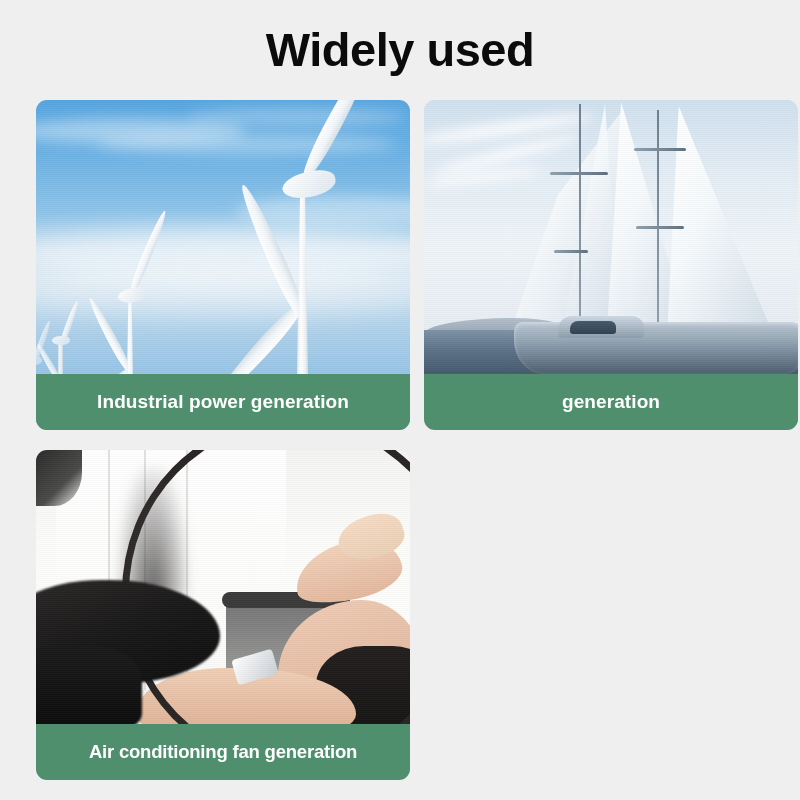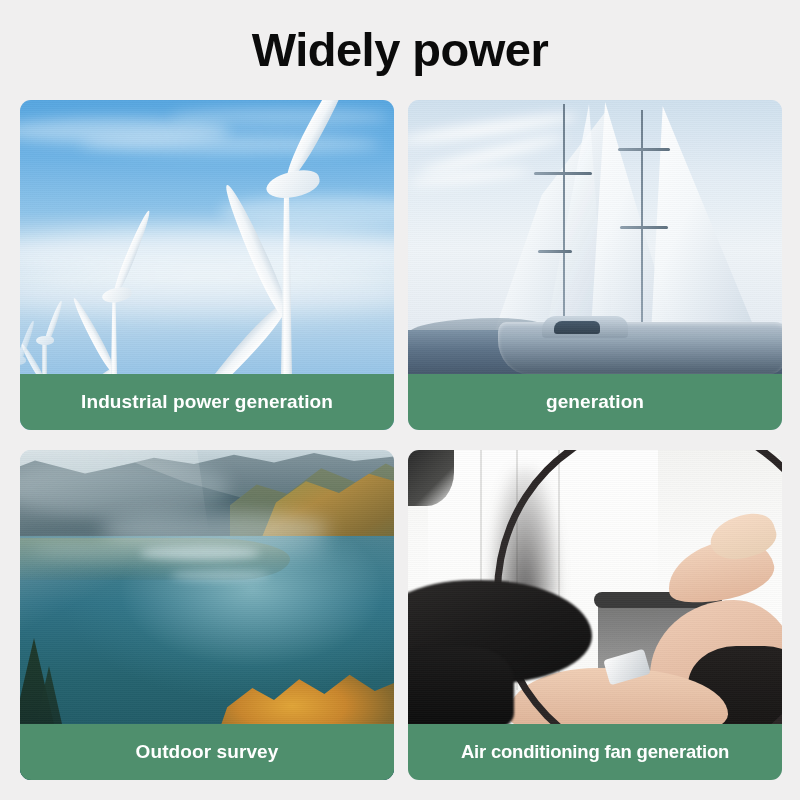--- a/index.html
+++ b/index.html
@@ -33,21 +33,21 @@
     font-weight: 800;
     letter-spacing: -0.5px;
     color: #0b0b0b;
     font-family: "Liberation Sans", sans-serif;
   }
 
   
   .card-grid {
     position: absolute;
     top: 100px;
-    left: 20px;
+    left: 36px;
     width: 762px;
     height: 700px;
     display: grid;
     grid-template-columns: 374px 374px;
     grid-template-rows: 330px 330px;
     column-gap: 14px;
     row-gap: 20px;
   }
 
   .card {
@@ -468,21 +468,21 @@
     background:
       repeating-linear-gradient(0deg, rgba(255,255,255,0.018) 0 1px, rgba(0,0,0,0.018) 1px 2px);
     pointer-events: none;
   }
 </style>
 </head>
 <body>
 
 <div class="page">
 
-  <div class="page-title">Widely power</div>
+  <div class="page-title">Widely used</div>
 
   <div class="card-grid">
 
     <div class="card">
       <div class="card-photo ph-turbines">
         <div class="cloud c1"></div>
         <div class="cloud c2"></div>
         <div class="cloud c3"></div>
         <div class="cloud c6"></div>
         <div class="cloud c4"></div>
@@ -545,45 +545,20 @@
         <div class="sea"></div>
         <div class="hull"></div>
         <div class="cabin"></div>
         <div class="window"></div>
 
         <div class="grain"></div>
       </div>
       <div class="card-caption">generation</div>
     </div>
 
-    <div class="card">
-      <div class="card-photo ph-lake">
-        <div class="ridge r-far"></div>
-        <div class="ridge r-left"></div>
-        <div class="ridge r-right"></div>
-        <div class="autumn-slope"></div>
-
-        <div class="lake"></div>
-        <div class="lake-shore-band"></div>
-        <div class="reflection rf1"></div>
-        <div class="reflection rf2"></div>
-
-        <div class="mist m-a"></div>
-        <div class="mist m-b"></div>
-        <div class="mist m-c"></div>
-        <div class="sunray"></div>
-
-        <div class="fir f1"></div>
-        <div class="fir f2"></div>
-        <div class="autumn-foreground"></div>
-
-        <div class="grain"></div>
-      </div>
-      <div class="card-caption">Outdoor survey</div>
-    </div>
 
     <div class="card">
       <div class="card-photo ph-fan">
         <div class="window-light"></div>
         <div class="curtain-streak" style="left:72px;"></div>
         <div class="curtain-streak" style="left:108px;"></div>
         <div class="curtain-streak" style="left:150px;"></div>
         <div class="dark-corner"></div>
 
         <div class="chair-back"></div>

